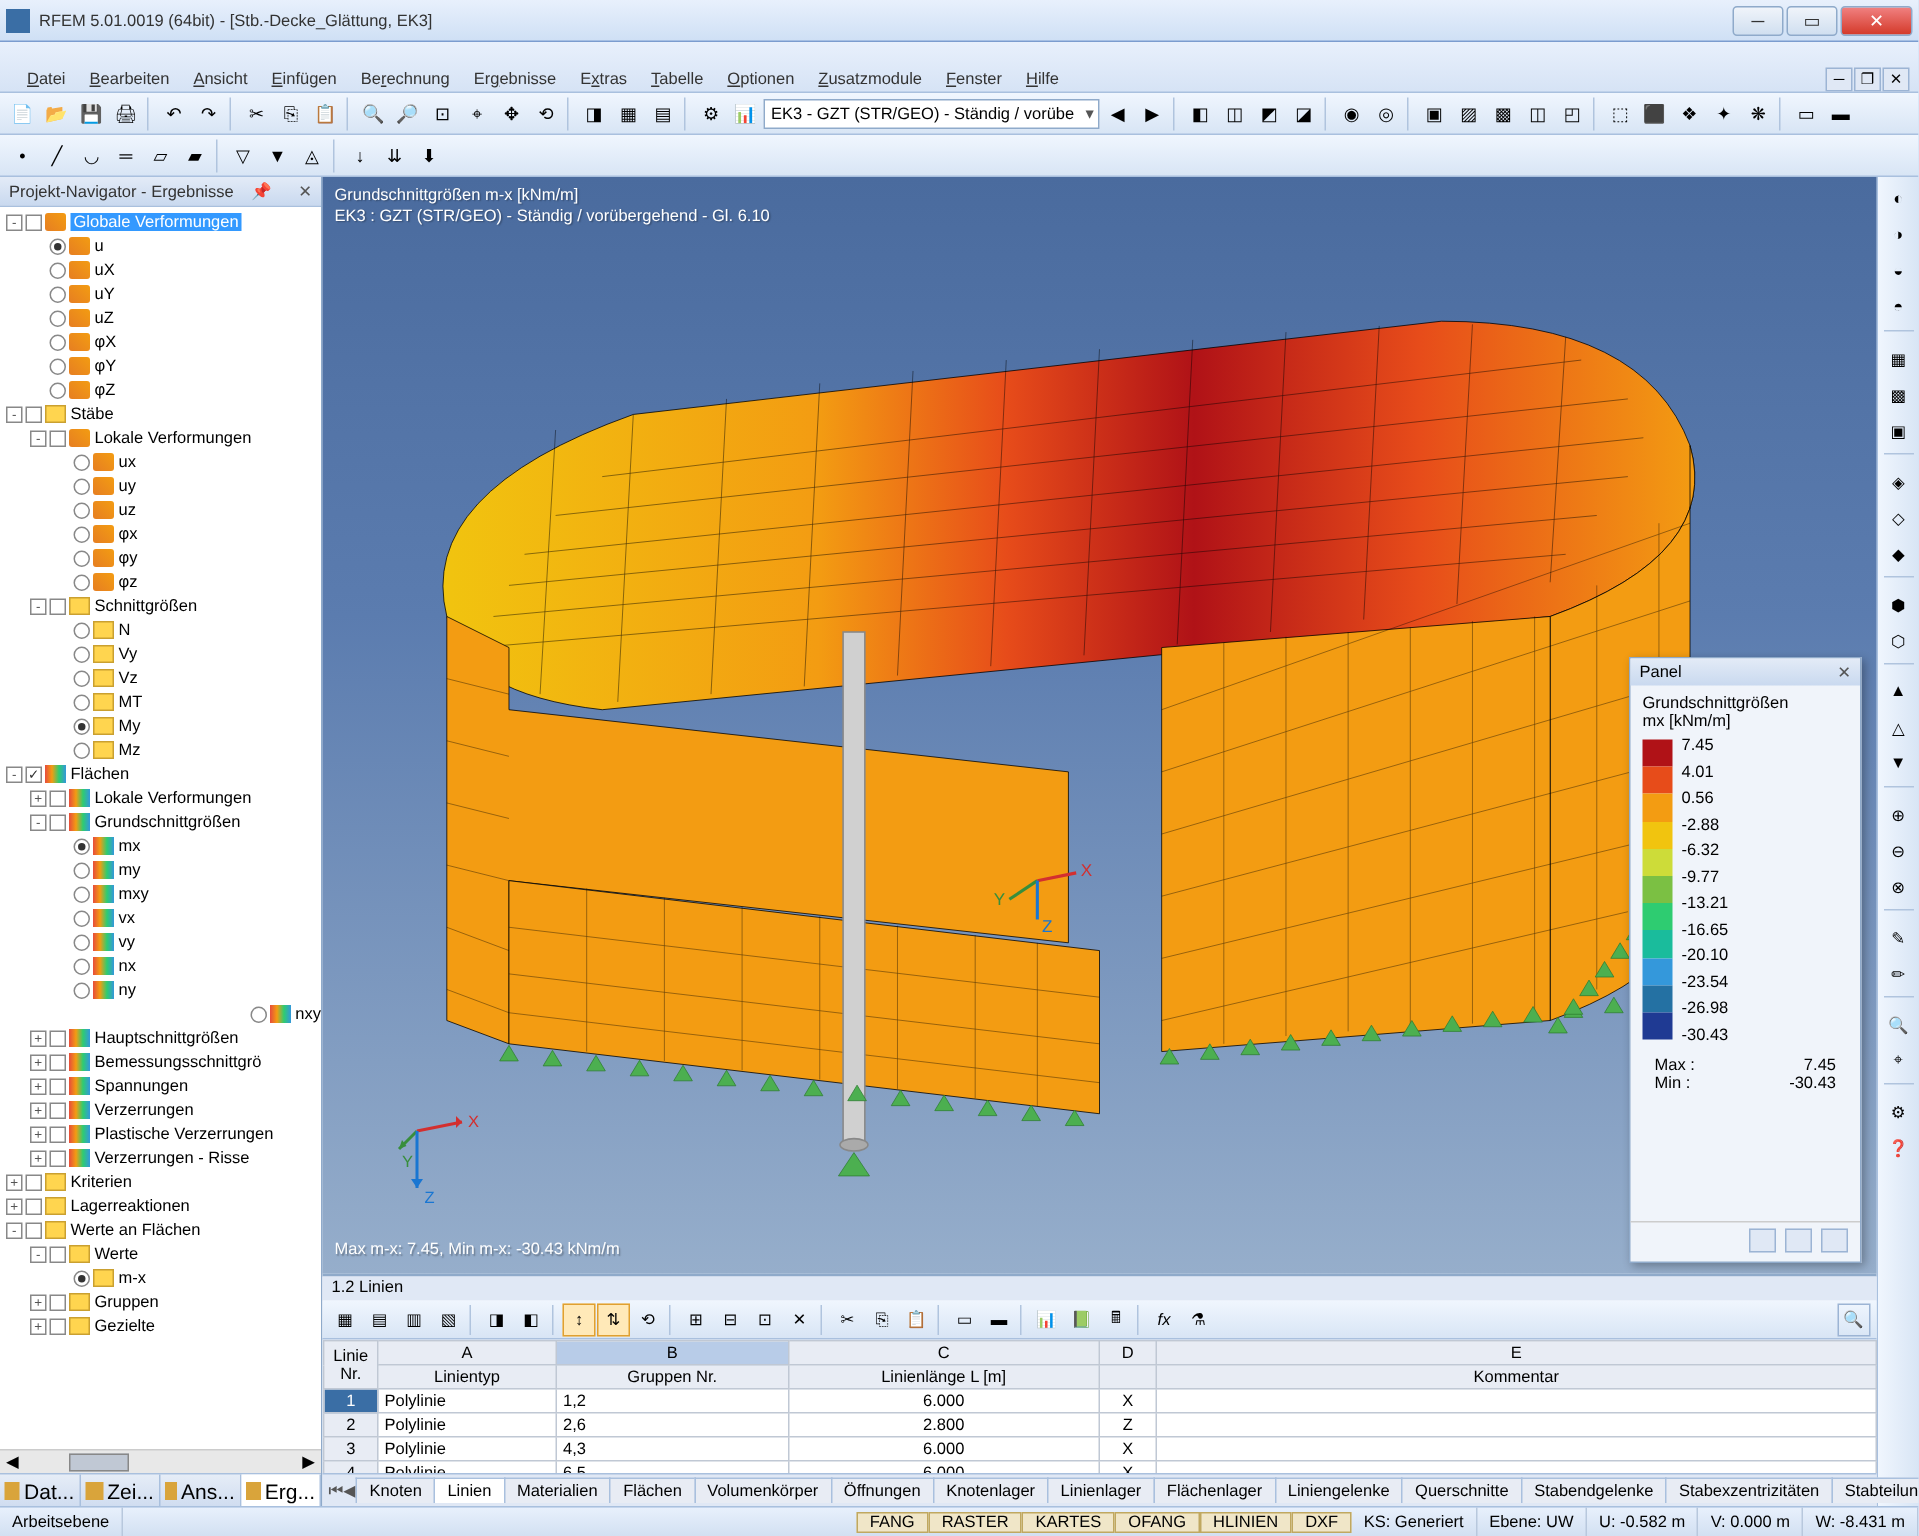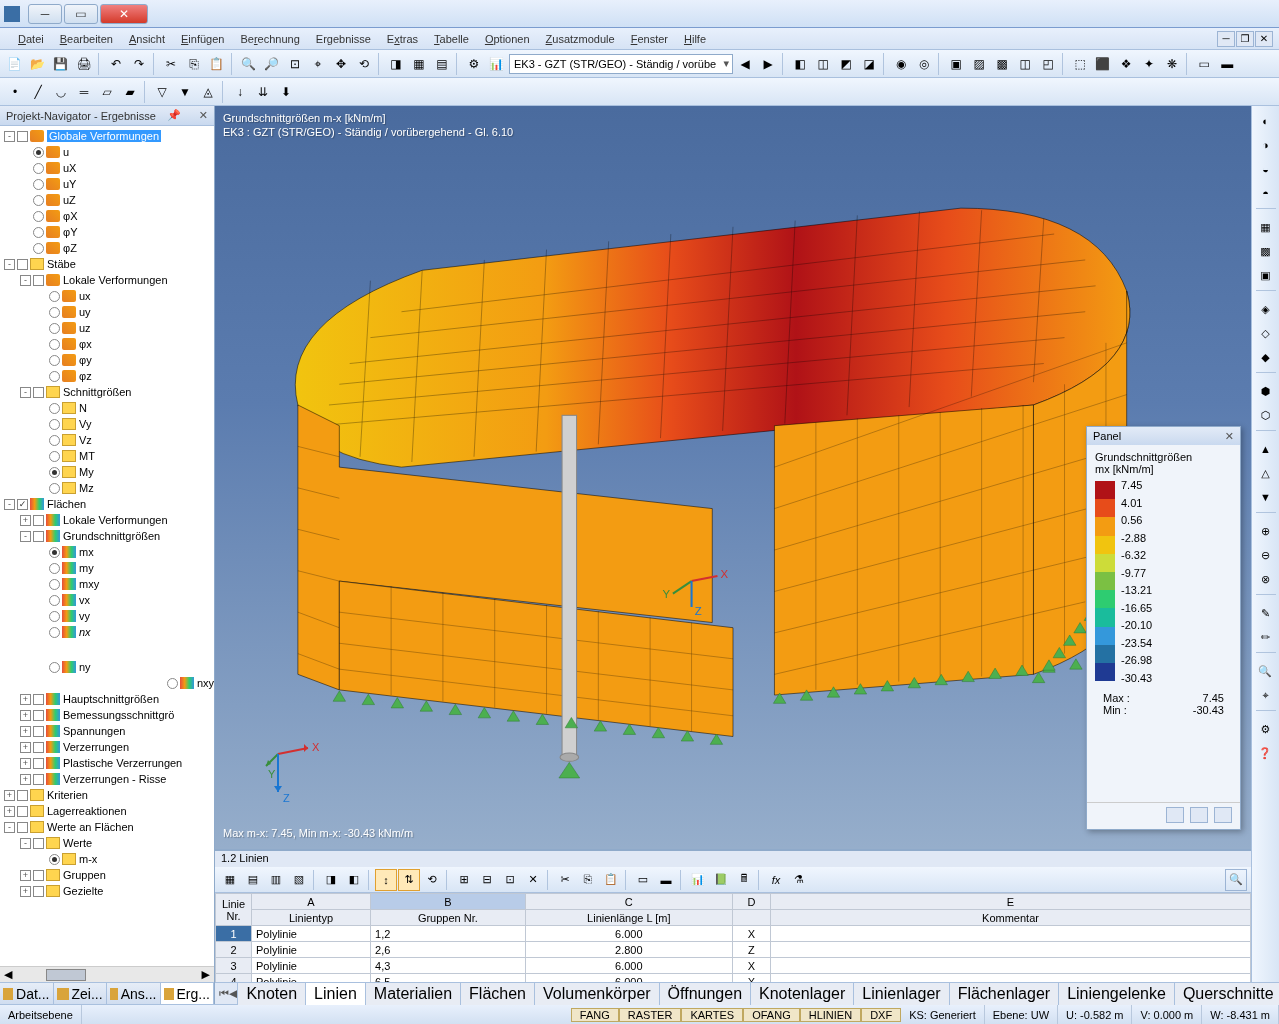--- a/index.html
+++ b/index.html
@@ -3,21 +3,21 @@
 <meta charset="utf-8">
 <style>
 *{box-sizing:border-box;margin:0;padding:0;font-family:"Segoe UI",Tahoma,sans-serif;font-size:11px;user-select:none}
 body{width:1279px;height:1024px;overflow:hidden;background:#d4e4f7;display:flex;flex-direction:column}
 .titlebar{height:28px;background:linear-gradient(#e8f0fc,#cfe0f5);display:flex;align-items:center;padding:0 4px;border-bottom:1px solid #7b9ccf}
 .titlebar .app-icon{width:16px;height:16px;background:#3a6ea5;margin-right:6px}
 .titlebar .title{flex:1;color:#333}
 .winbtns{display:flex;gap:0}
 .winbtn{width:34px;height:20px;background:linear-gradient(#f0f4fa,#d0dff0);border:1px solid #8faaca;border-radius:3px;margin-left:2px;display:flex;align-items:center;justify-content:center;font-size:12px;color:#333}
 .winbtn.close{background:linear-gradient(#f08080,#d43a2a);color:#fff;width:48px}
-.menubar{height:22px;background:linear-gradient(#e8f0fc,#d6e3f5);display:flex;align-items:center;padding:0 6px;border-bottom:1px solid #a9c0de}
+.menubar{height:34px;background:linear-gradient(#e8f0fc,#d6e3f5);display:flex;align-items:flex-end;padding:0 6px;border-bottom:1px solid #a9c0de}
 .menubar span{padding:2px 8px;color:#333}
 .menubar span u{text-decoration:underline}
 .mdi-btns{margin-left:auto;display:flex;gap:1px}
 .mdi-btns .mb{width:18px;height:16px;background:#e0e8f5;border:1px solid #9cb4d4;display:flex;align-items:center;justify-content:center;font-size:10px}
 .toolbar{height:28px;background:linear-gradient(#f0f6fe,#d8e5f5);display:flex;align-items:center;padding:0 4px;border-bottom:1px solid #a9c0de;gap:1px}
 .toolbar .tb{width:22px;height:22px;border:1px solid transparent;border-radius:2px;display:flex;align-items:center;justify-content:center;font-size:12px}
 .toolbar .sep{width:4px;height:22px;border-left:1px solid #b0c4de;margin:0 2px}
 .toolbar .combo{height:20px;background:#fff;border:1px solid #8faaca;padding:0 16px 0 4px;display:flex;align-items:center;min-width:180px;position:relative;font-size:11px}
 .toolbar .combo::after{content:"▾";position:absolute;right:3px;color:#555}
 .main{flex:1;display:flex;min-height:0}
@@ -72,33 +72,34 @@
 .tbl{flex:1;overflow:auto;background:#fff}
 table{border-collapse:collapse;width:100%;font-size:11px}
 th,td{border:1px solid #c0c8d4;padding:1px 4px;height:16px;text-align:center;background:#fff}
 th{background:#e8ecf4;font-weight:normal}
 th.colsel{background:#b8cce8}
 td.rh{background:#e8ecf4;width:36px}
 td.rh.sel{background:#3a6ea5;color:#fff}
 td.left{text-align:left}
 td.right{}
 .sheet-tabs{height:22px;background:#e0e8f5;display:flex;align-items:center;border-top:1px solid #a9c0de;padding:0 4px;gap:0}
-.sheet-tabs .st{padding:2px 8px;border:1px solid #a9c0de;border-bottom:none;background:#e8ecf4;font-size:16px;margin-right:-1px}
+.sheet-tabs .st{padding:2px 8px;border:1px solid #a9c0de;border-bottom:none;background:#e8ecf4;font-size:11px;margin-right:-1px}
 .sheet-tabs .st.active{background:#fff}
 .sheet-tabs .nav{width:16px;text-align:center;color:#555}
 .statusbar{height:20px;background:linear-gradient(#e8f0fc,#d2e0f2);display:flex;align-items:center;border-top:1px solid #a9c0de;font-size:11px}
 .statusbar .cell{padding:0 8px;border-right:1px solid #b8c8dd;height:100%;display:flex;align-items:center}
 .statusbar .cell.btn{background:#f0e6c8;border:1px solid #c0a860}
 .statusbar .spacer{flex:1}
 </style>
 </head>
 <body>
 
 <div class="titlebar">
   <div class="app-icon"></div>
+  <div class="title">RFEM 5.01.0019 (64bit) - [Stb.-Decke_Glättung, EK3]</div>
   <div class="winbtns">
     <div class="winbtn">─</div>
     <div class="winbtn">▭</div>
     <div class="winbtn close">✕</div>
   </div>
 </div>
 
 <div class="menubar">
   <div class="app-icon" style="margin-right:4px"></div>
   <span><u>D</u>atei</span>
@@ -380,27 +381,27 @@
           <span class="rad"></span>
           <span class="ico i-rainbow"></span>
           <span class="lbl">vx</span>
         </div>
         <div class="tn" style="padding-left: 36px;">
           <span class="noexp"></span>
           <span class="rad"></span>
           <span class="ico i-rainbow"></span>
           <span class="lbl">vy</span>
         </div>
-        <div class="tn" style="padding-left: 36px; font-style: italic;">
+        <div class="tn" style="padding-left: 36px;">
           <span class="noexp"></span>
           <span class="rad"></span>
           <span class="ico i-rainbow"></span>
           <span class="lbl">nx</span>
         </div>
-        <div class="tn" style="padding-left: 36px; margin-top: 19px;">
+        <div class="tn" style="padding-left: 36px;">
           <span class="noexp"></span>
           <span class="rad"></span>
           <span class="ico i-rainbow"></span>
           <span class="lbl">ny</span>
         </div>
         <div class="tn" style="padding-left: 36px; justify-content: flex-end;">
           <span class="noexp"></span>
           <span class="rad"></span>
           <span class="ico i-rainbow"></span>
           <span class="lbl">nxy</span>

